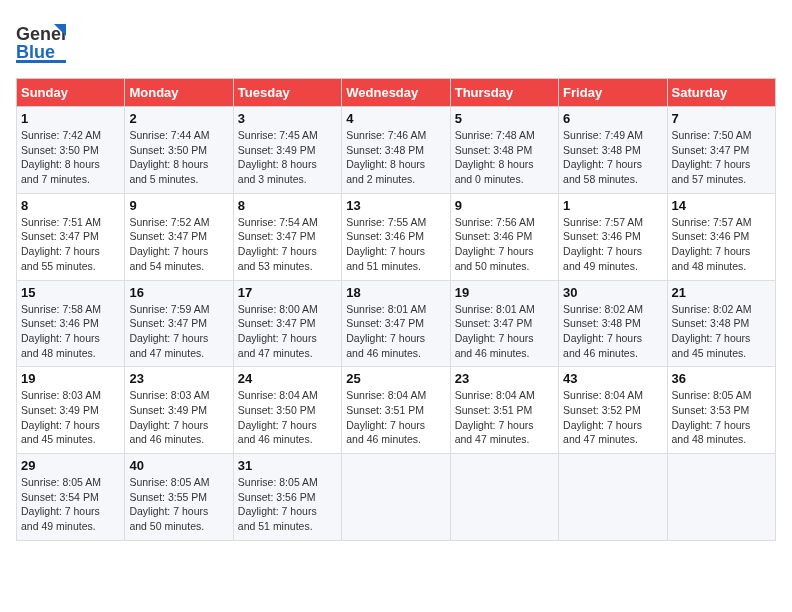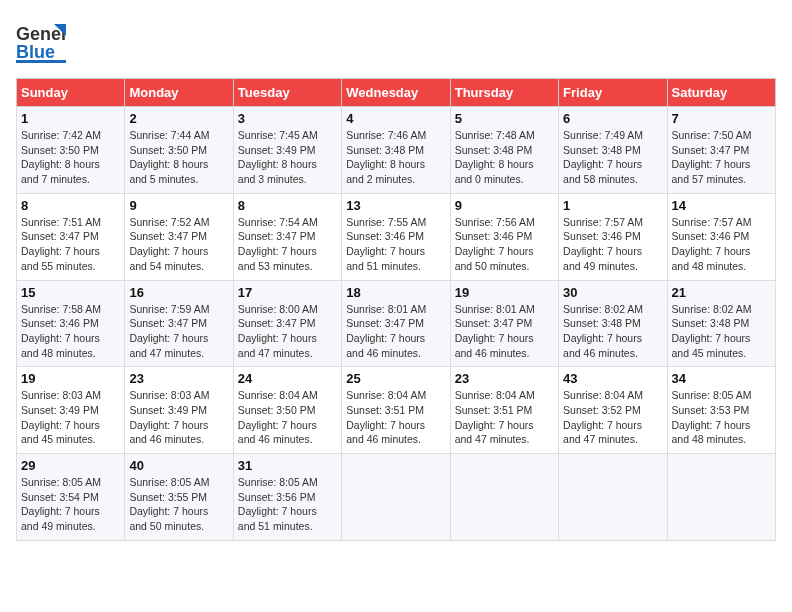--- a/index.html
+++ b/index.html
@@ -138,21 +138,21 @@
         <td><span class="day-num">30</span><span class="day-info">Sunrise: 8:02 AM<br>Sunset: 3:48 PM<br>Daylight: 7 hours<br>and 46 minutes.</span></td>
         <td><span class="day-num">21</span><span class="day-info">Sunrise: 8:02 AM<br>Sunset: 3:48 PM<br>Daylight: 7 hours<br>and 45 minutes.</span></td>
       </tr>
       <tr>
         <td><span class="day-num">19</span><span class="day-info">Sunrise: 8:03 AM<br>Sunset: 3:49 PM<br>Daylight: 7 hours<br>and 45 minutes.</span></td>
         <td><span class="day-num">23</span><span class="day-info">Sunrise: 8:03 AM<br>Sunset: 3:49 PM<br>Daylight: 7 hours<br>and 46 minutes.</span></td>
         <td><span class="day-num">24</span><span class="day-info">Sunrise: 8:04 AM<br>Sunset: 3:50 PM<br>Daylight: 7 hours<br>and 46 minutes.</span></td>
         <td><span class="day-num">25</span><span class="day-info">Sunrise: 8:04 AM<br>Sunset: 3:51 PM<br>Daylight: 7 hours<br>and 46 minutes.</span></td>
         <td><span class="day-num">23</span><span class="day-info">Sunrise: 8:04 AM<br>Sunset: 3:51 PM<br>Daylight: 7 hours<br>and 47 minutes.</span></td>
         <td><span class="day-num">43</span><span class="day-info">Sunrise: 8:04 AM<br>Sunset: 3:52 PM<br>Daylight: 7 hours<br>and 47 minutes.</span></td>
-        <td><span class="day-num">34</span><span class="day-info">Sunrise: 8:05 AM<br>Sunset: 3:53 PM<br>Daylight: 7 hours<br>and 48 minutes.</span></td>
+        <td><span class="day-num">36</span><span class="day-info">Sunrise: 8:05 AM<br>Sunset: 3:53 PM<br>Daylight: 7 hours<br>and 48 minutes.</span></td>
       </tr>
       <tr>
         <td><span class="day-num">29</span><span class="day-info">Sunrise: 8:05 AM<br>Sunset: 3:54 PM<br>Daylight: 7 hours<br>and 49 minutes.</span></td>
         <td><span class="day-num">40</span><span class="day-info">Sunrise: 8:05 AM<br>Sunset: 3:55 PM<br>Daylight: 7 hours<br>and 50 minutes.</span></td>
         <td><span class="day-num">31</span><span class="day-info">Sunrise: 8:05 AM<br>Sunset: 3:56 PM<br>Daylight: 7 hours<br>and 51 minutes.</span></td>
         <td class="empty-cell"></td>
         <td class="empty-cell"></td>
         <td class="empty-cell"></td>
         <td class="empty-cell"></td>
       </tr>

